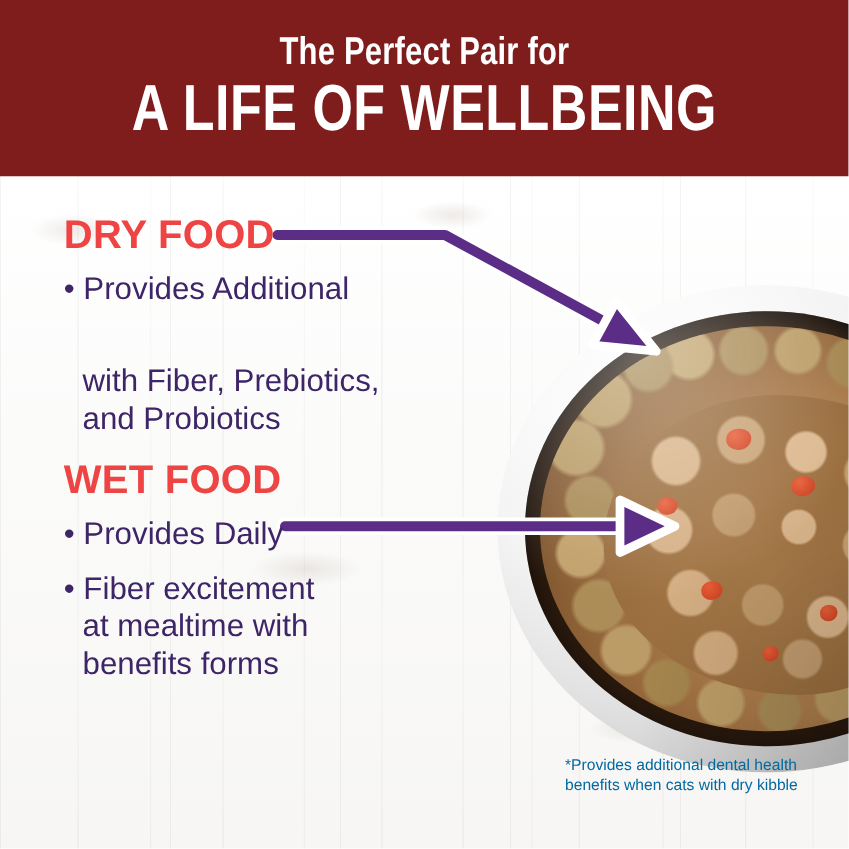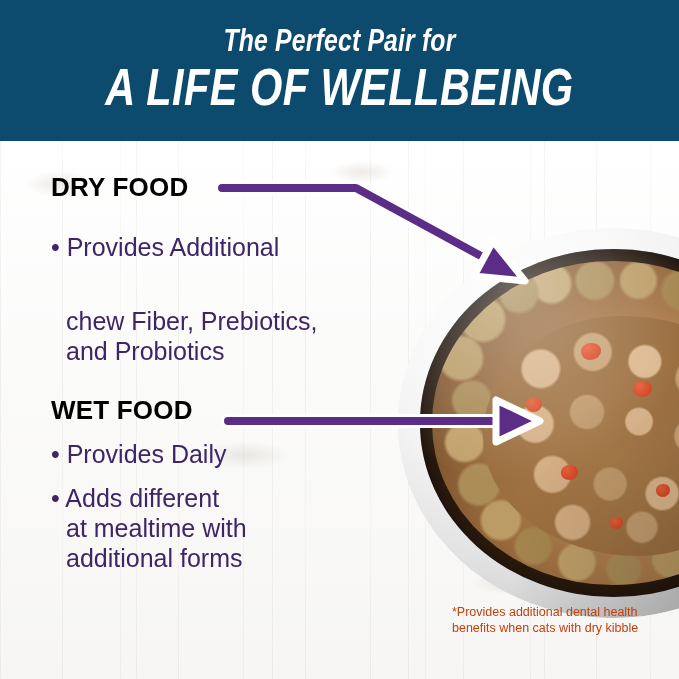--- a/index.html
+++ b/index.html
@@ -45,24 +45,23 @@
     border-radius: 50%;
     background: radial-gradient(ellipse at center, rgba(150,130,110,0.16), rgba(255,255,255,0) 70%);
   }
 
   
   .header-band {
     position: absolute;
     left: 0; top: 0;
     width: 679px;
     height: 141px;
-    background: #0c4a6e;
+    background: #7f1d1d;
     text-align: center;
     box-sizing: border-box;
-    font-style: italic;
   }
   .title-small {
     position: absolute;
     left: 0; right: 0;
     top: 23px;
     color: #ffffff;
     font-size: 31px;
     line-height: 36px;
     font-weight: bold;
     letter-spacing: 0.2px;
@@ -180,55 +179,55 @@
   }
 
   
   .copy-col {
     position: absolute;
     left: 51px;
     top: 172px;
     width: 330px;
   }
   .section-head {
-    color: #000000;
-    font-size: 26px;
+    color: #ef4444;
+    font-size: 32px;
     font-weight: bold;
     letter-spacing: 0.2px;
     line-height: 30px;
     margin: 0;
   }
   .bullets { margin: 0; padding: 0; list-style: none; }
   .bullets li {
     color: #3E2567;
     font-size: 25px;
     line-height: 30px;
     margin: 0 0 14px 0;
     text-indent: -15px;
     padding-left: 15px;
   }
-  .wet-block { margin-top: 29px; }
+  .wet-block { margin-top: 18px; }
 
   
   .arrow-svg {
     position: absolute;
     left: 0; top: 0;
     width: 679px;
     height: 679px;
     overflow: visible;
     pointer-events: none;
   }
 
   
   .footnote {
     position: absolute;
     left: 452px;
     top: 604px;
     width: 225px;
-    color: #c2410c;
+    color: #0369a1;
     font-size: 12.5px;
     line-height: 16px;
   }
 </style>
 </head>
 <body>
 
 <div id="page">
 
   <div class="wood-bg">
@@ -285,41 +284,41 @@
       <line x1="228" y1="421" x2="500" y2="421" stroke="#FFFFFF" stroke-width="14" stroke-linecap="round"></line>
       <line x1="228" y1="421" x2="500" y2="421" stroke="#5B2D87" stroke-width="8" stroke-linecap="round"></line>
       <polygon points="540,421 496,400 496,442" fill="#5B2D87" stroke="#FFFFFF" stroke-width="7" stroke-linejoin="round"></polygon>
     </g>
   </svg>
 
   <div class="copy-col">
 
     <h2 class="section-head">DRY FOOD</h2>
 
-    <ul class="bullets" style="margin-top:30px">
+    <ul class="bullets" style="margin-top:14px">
       <li>
         <span>• Provides Additional</span><br>
       </li>
       <li>
         <br>
-        <span>chew Fiber, Prebiotics,</span><br>
+        <span>with Fiber, Prebiotics,</span><br>
         <span>and Probiotics</span>
       </li>
     </ul>
 
     <h2 class="section-head wet-block">WET FOOD</h2>
 
     <ul class="bullets" style="margin-top:14px">
       <li>
         <span>• Provides Daily</span><br>
       </li>
       <li>
-        <span>• Adds different</span><br>
+        <span>• Fiber excitement</span><br>
         <span>at mealtime with</span><br>
-        <span>additional forms</span><br>
+        <span>benefits forms</span><br>
       </li>
     </ul>
   </div>
 
   <div class="footnote">
     <div>*Provides additional dental health</div>
     <div>benefits when cats with dry kibble</div>
   </div>
 
 </div>

